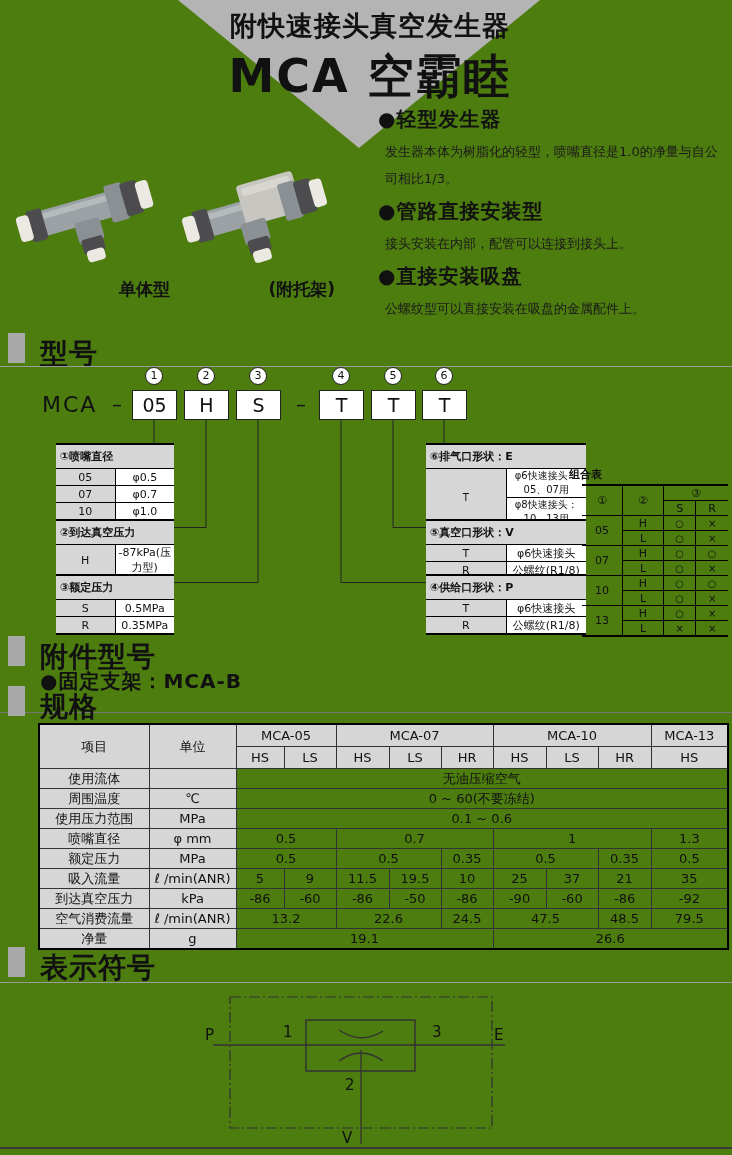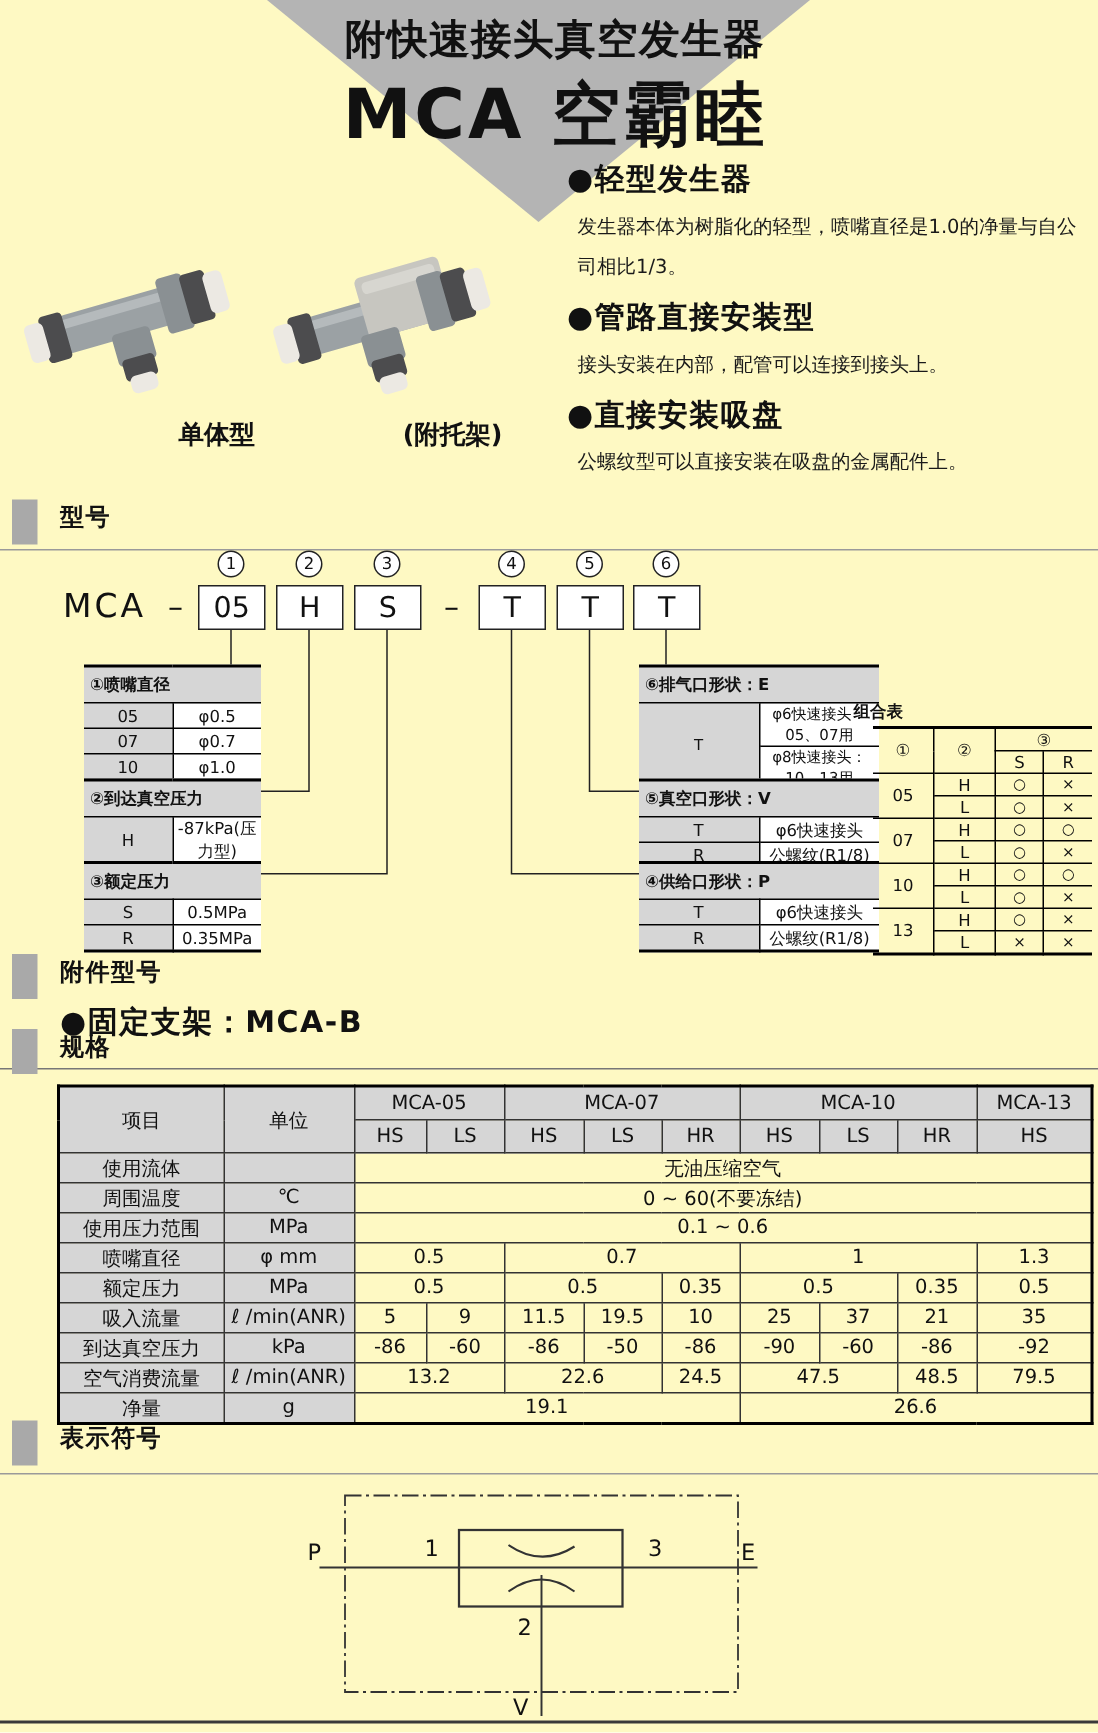--- a/index.html
+++ b/index.html
@@ -1,37 +1,37 @@
 <!DOCTYPE html>
 <html><head>
 <meta charset="utf-8">
 <style>
   html,body{margin:0;padding:0;background:#fff;}
-  #page{position:relative;width:732px;height:1155px;background:#fef9c3;overflow:hidden;
+  #page{position:relative;width:732px;height:1155px;background:#4d7c0f;overflow:hidden;
         font-family:"DejaVu Sans","Liberation Sans",sans-serif;color:#111;}
 
   
   .tri{position:absolute;left:178px;top:0;width:362px;height:148px;background:#b4b4b4;
        -webkit-clip-path:polygon(0 0,100% 0,50% 100%);clip-path:polygon(0 0,100% 0,50% 100%);}
   .head-wrap{position:absolute;left:150px;top:8px;width:440px;text-align:center;}
   .subtitle{font-size:27px;font-weight:bold;letter-spacing:1px;}
   .title{font-size:46px;font-weight:bold;letter-spacing:2px;margin-top:2px;}
 
   
   .prod{position:absolute;}
   .prod-label{position:absolute;font-size:17px;font-weight:bold;text-align:right;}
 
   
   .features{position:absolute;left:378px;top:106px;width:350px;}
   .feat-title{font-size:20px;font-weight:bold;margin:0 0 5px 0;letter-spacing:1px;}
   .feat-desc{font-size:13px;line-height:27px;margin:0 0 6px 7px;color:#1a1a1a;}
 
   
   .sq{position:absolute;left:8px;width:17px;height:30px;background:#a9a9a9;}
-  .sec-title{position:absolute;left:40px;font-size:16px;font-weight:bold;letter-spacing:1px;}
+  .sec-title{position:absolute;left:40px;font-size:28px;font-weight:bold;letter-spacing:1px;}
   .rule{position:absolute;left:0;width:732px;border-top:1px solid #9a9a9a;}
 
   
   .mcode{position:absolute;font-size:22px;letter-spacing:2px;}
   .mdash{position:absolute;font-size:20px;}
   .mbox{position:absolute;top:390px;width:43px;height:28px;border:1px solid #222;
         text-align:center;line-height:28px;font-size:19px;background:#fff;}
   .mcirc{position:absolute;top:367px;width:16px;height:16px;border:1px solid #222;border-radius:50%;
          font-size:11px;line-height:16px;text-align:center;background:#fff;}
 

